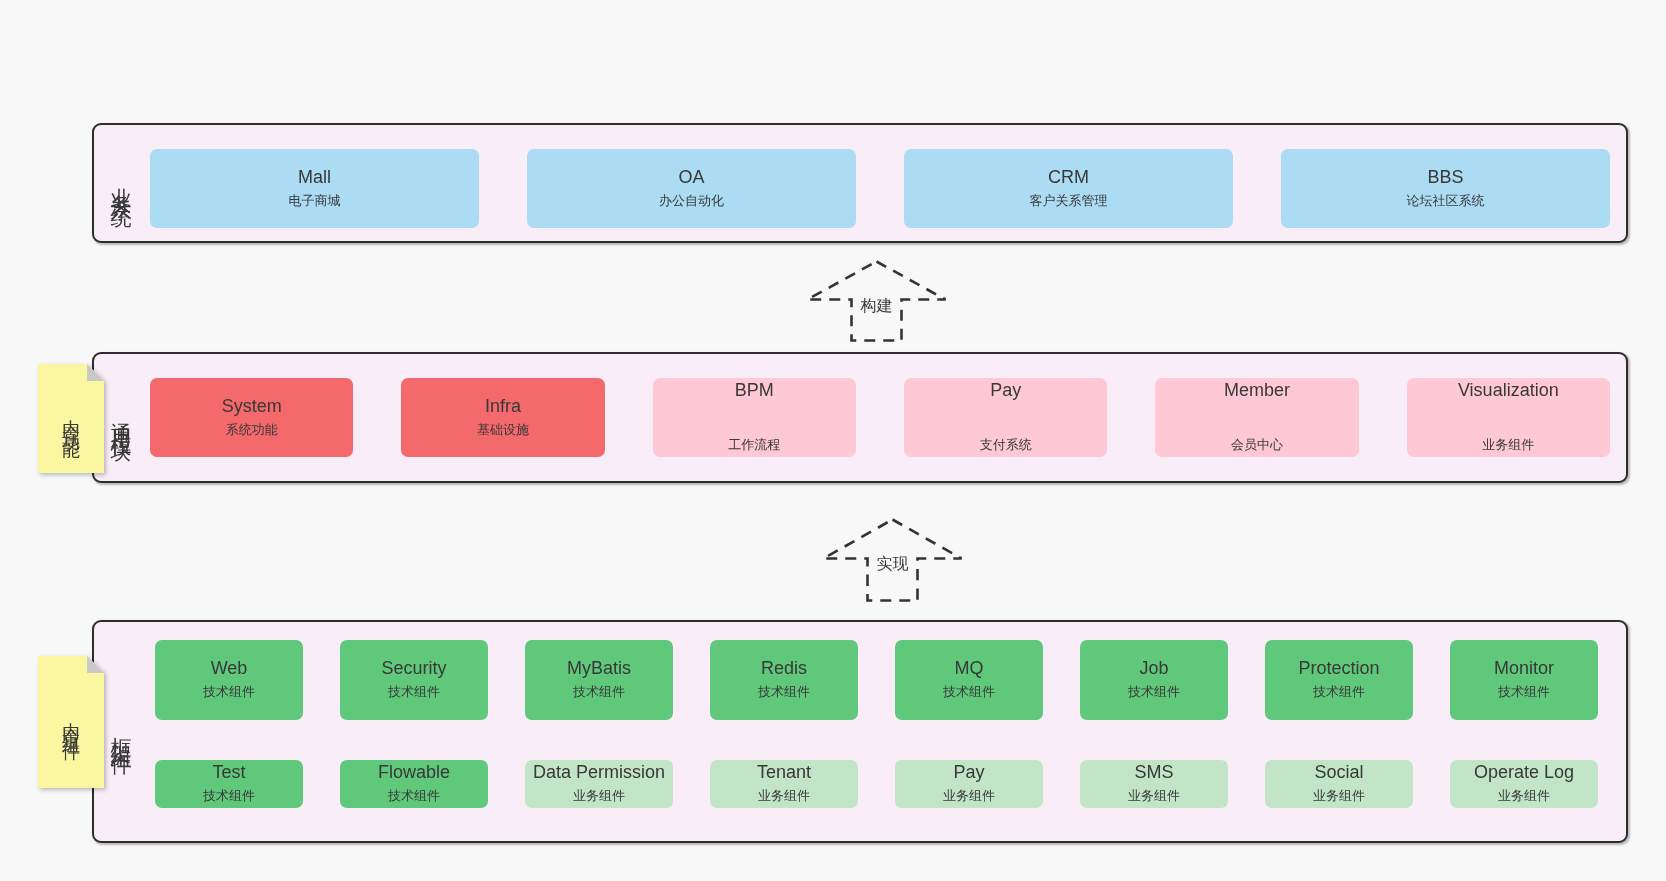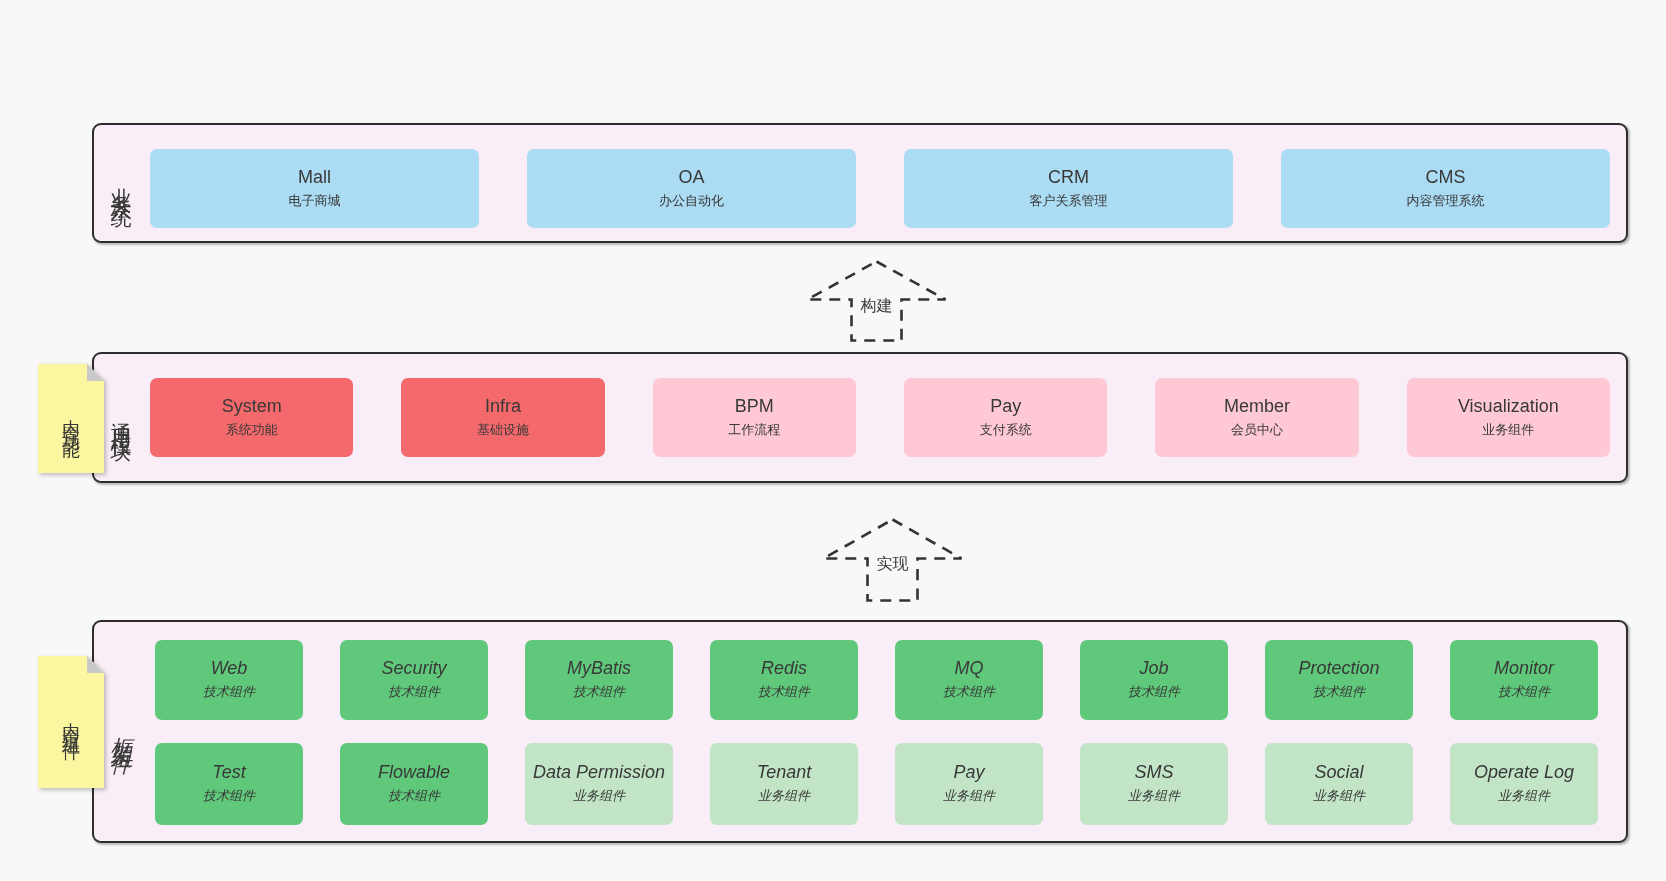--- a/index.html
+++ b/index.html
@@ -5,39 +5,39 @@
   html,body{margin:0;padding:0;}
   body{font-family:"Liberation Sans","DejaVu Sans",sans-serif;}
   .canvas{position:relative;width:1666px;height:881px;background:var(--page_bg,#f8f8f8);overflow:hidden;}
 
   
   .panel{position:absolute;left:92px;width:1532px;background:var(--panel_bg,#f9eef7);
          border:2px solid var(--panel_border,#2d2d2d);border-radius:9px;
          box-shadow:1.5px 1.5px 2px rgba(0,0,0,.25);}
   #band1{top:123px;height:116px;}
   #band2{top:352px;height:127px;}
-  #band3{top:620px;height:219px;font-style:italic;}
+  #band3{top:620px;height:219px;}
 
   .vlabel{position:absolute;left:13px;top:50%;transform:translateY(-50%);
           writing-mode:vertical-rl;text-orientation:upright;
           font-size:21px;letter-spacing:6px;color:var(--text,#383838);white-space:nowrap;}
 
   .row{position:absolute;display:flex;}
   .row6{left:56px;right:16px;gap:48px;top:24px;height:79px;}
   .row8{left:61px;right:28px;gap:37px;}
   .row8.r1{top:18px;height:80px;}
-  .row8.r2{top:121px;height:82px;}
+  .row8.r2{top:121px;height:82px;align-items:center;}
 
   .node{flex:1;border-radius:7px;display:flex;flex-direction:column;align-items:center;
         justify-content:center;text-align:center;color:var(--text,#383838);}
   .node .nm{font-size:18px;line-height:24px;}
   .node .st{font-size:13px;line-height:24px;}
   .blue{background:var(--blue,#abdcf4);}
   .red{background:var(--red,#f4696b);}
-  .pink{background:var(--pink,#fec9d4);}
+  .pink{background:var(--pink,#fec9d4);justify-content:space-between;}
   .green{background:var(--green,#60c87b);}
   .lightgreen{background:var(--light_green,#c2e5c7);}
 
   
   .sticky{position:absolute;width:66px;z-index:3;filter:drop-shadow(2px 2px 2px rgba(0,0,0,.25));}
   #sticky1{left:38px;top:364px;height:109px;}
   #sticky2{left:38px;top:656px;height:132px;}
   .sticky .paper{width:100%;height:100%;background:var(--yellow,#fbf7a0);
         clip-path:polygon(0 0,calc(100% - 17px) 0,100% 17px,100% 100%,0 100%);
         display:flex;align-items:center;justify-content:center;}
@@ -68,22 +68,22 @@
       </div>
       <div class="node blue">
         <div class="nm">OA</div>
         <div class="st">办公自动化</div>
       </div>
       <div class="node blue">
         <div class="nm">CRM</div>
         <div class="st">客户关系管理</div>
       </div>
       <div class="node blue">
-        <div class="nm">CMS</div>
-        <div class="st">内容管理系统</div>
+        <div class="nm">BBS</div>
+        <div class="st">论坛社区系统</div>
       </div>
     </div>
   </div>
 
   <div class="arrow" id="arrow1">
     <svg viewBox="0 0 141 82" preserveAspectRatio="none">
       <polygon points="70.5,1.5 139.5,39.5 95.5,39.5 95.5,80.5 45.5,80.5 45.5,39.5 1.5,39.5" fill="none" stroke="#333333" stroke-width="2.6" stroke-dasharray="11 8"></polygon>
     </svg>
     <div class="lbl">构建</div>
   </div>

